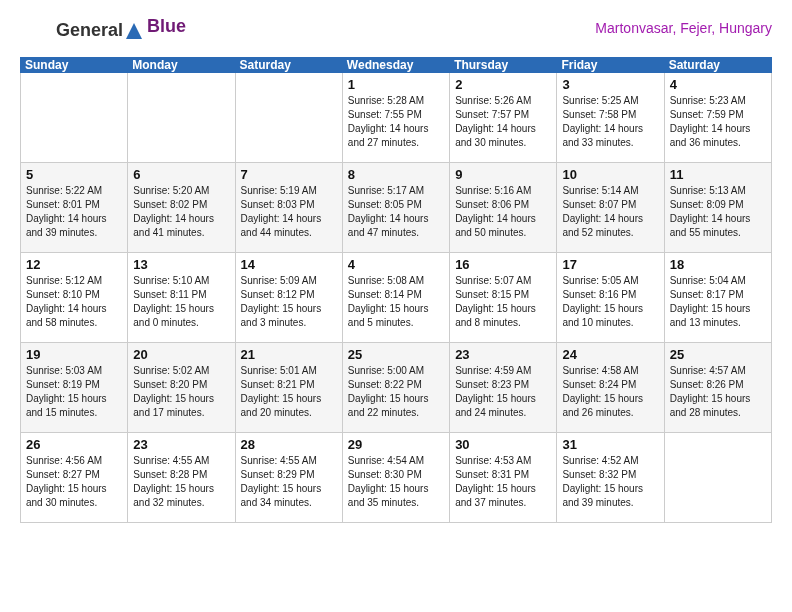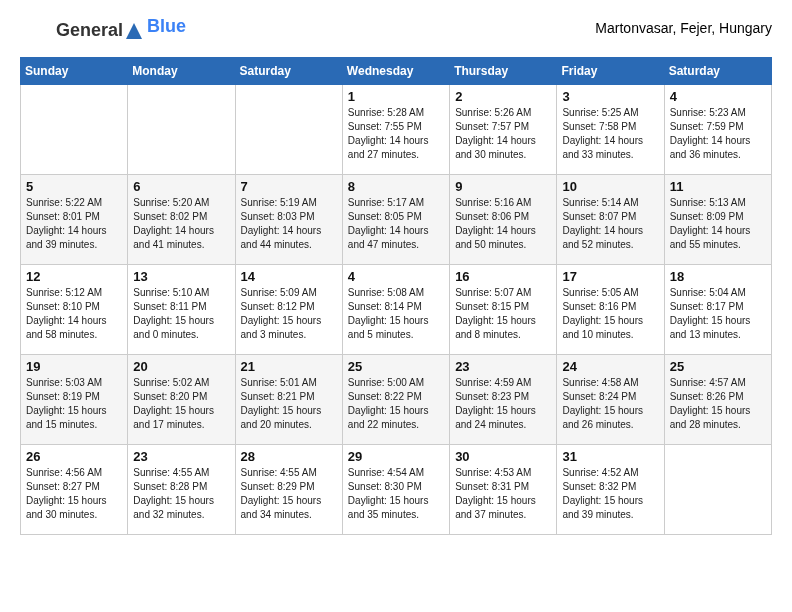--- a/index.html
+++ b/index.html
@@ -24,33 +24,33 @@
     .title-block {
       text-align: right;
     }
     .month-year {
       font-size: 32px;
       font-weight: bold;
       color: #222;
     }
     .location {
       font-size: 14px;
-      color: #000000;
+      color: #a21caf;
     }
     table {
       width: 100%;
       border-collapse: collapse;
       table-layout: fixed;
     }
     th {
       background-color: #2a6ab5;
       color: #fff;
       font-size: 12px;
       font-weight: bold;
-      padding: 6px 4px;
+      padding: 0 4px;
       text-align: left;
       border: 1px solid #2a6ab5;
     }
     td {
       border: 1px solid #ccc;
       vertical-align: top;
       padding: 4px 5px;
       font-size: 10px;
       color: #222;
       height: 90px;
@@ -82,21 +82,21 @@
 <body>
 
 <div class="header">
   <div class="logo">
     <div style="display:flex; align-items:center;">
       <span style="font-size:18px; font-weight:bold; color:#333;">General</span>
       <svg width="20" height="20" viewBox="0 0 20 20" style="margin: 0 1px;">
         <polygon points="10,2 18,18 2,18" fill="#2a6ab5"></polygon>
       </svg>
     </div>
-    <span style="font-size:18px; font-weight:bold; color:#3b82f6; margin-top:-4px; padding-left:2px;">Blue</span>
+    <span style="font-size:18px; font-weight:bold; color:#701a75; margin-top:-4px; padding-left:2px;">Blue</span>
   </div>
   <div class="title-block">
     <div class="location">Martonvasar, Fejer, Hungary</div>
   </div>
 </div>
 
 <table>
   <thead>
     <tr>
       <th>Sunday</th>

